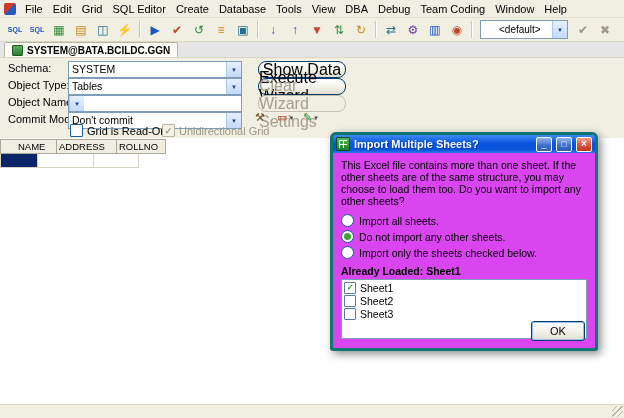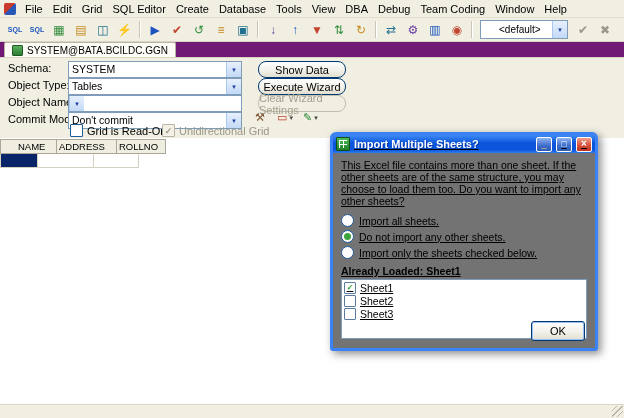--- a/index.html
+++ b/index.html
@@ -28,36 +28,36 @@
   .tbi.dim{color:#9B9788!important;}
   .sep{width:1px;height:17px;background:#CBC7B5;border-right:1px solid #fff;margin:0 3px;}
   .tb-combo{display:inline-flex;align-items:center;width:86px;height:17px;background:#fff;
             border:1px solid #7F9DB9;margin:0 4px;}
   .tb-combo .ctext{flex:1;padding:0 18px;font-size:10px;white-space:nowrap;overflow:hidden;text-align:right;}
   .combo-btn{width:14px;height:100%;background:linear-gradient(#E7F0FD,#C3D9F6);
              border-left:1px solid #A9C7EF;display:flex;align-items:center;justify-content:center;}
   .combo-btn::after{content:"▼";font-size:6px;color:#1C3E9E;}
 
   
-  .tabstrip{position:absolute;top:42px;left:0;right:0;height:15px;background:#701a75;
-            border-bottom:1px solid #D9D6C4;display:flex;align-items:flex-end;}
+  .tabstrip{position:absolute;top:42px;left:0;right:0;height:15px;background:#e5e5e5;
+            border-bottom:1px solid #D9D6C4;display:flex;align-items:flex-end;font-weight:bold;}
   .conn-tab{display:flex;align-items:center;gap:4px;height:14px;padding:0 7px;margin-left:4px;
             background:#FDFCF6;border:1px solid #B9B5A2;border-bottom:none;
             border-radius:2px 2px 0 0;font-size:10px;cursor:default;}
   .tab-db-icon{width:9px;height:9px;background:linear-gradient(#59b05f,#2e7d36);
                border:1px solid #1d5a24;border-radius:1px;}
 
   
   .formpanel{position:absolute;top:58px;left:0;right:0;height:80px;background:#F1EFE2;}
   .flabel{position:absolute;left:8px;white-space:nowrap;}
   .combo{position:absolute;left:68px;width:172px;height:15px;background:#fff;
          border:1px solid #7F9DB9;display:flex;align-items:stretch;cursor:default;}
   .combo .ctext{flex:1;padding:0 3px;font-size:10.5px;line-height:14px;white-space:nowrap;overflow:hidden;}
   .xp-btn{position:absolute;left:258px;width:86px;height:15px;border:1px solid #003C74;border-radius:8px;
-          background:linear-gradient(#ffffff,#f2f1ea 55%,#e2dfd0);font-size:11px;
+          background:linear-gradient(#ffffff,#f2f1ea 55%,#e2dfd0);font-size:16px;
           display:flex;align-items:center;justify-content:center;cursor:default;}
   .xp-btn.disabled{border-color:#C3BFAE;color:#A39F8D;background:#F1EFE2;}
   .icon-btn{position:absolute;top:50px;height:17px;display:inline-flex;align-items:center;
             padding:0 2px;border:1px solid transparent;border-radius:2px;font-size:11px;cursor:default;}
   .icon-btn.has-dd::after{content:"▾";font-size:7px;color:#444;margin-left:2px;}
   .cb-row{position:absolute;top:66px;display:flex;align-items:center;gap:4px;}
   .cb{width:11px;height:11px;background:#fff;border:1px solid #1D5B99;border-radius:1px;
       display:inline-flex;align-items:center;justify-content:center;font-size:9px;}
   .cb.checked::after{content:"✓";color:#21A121;font-weight:bold;}
   .cb.disabled{background:#F3F1E6;border-color:#B9B5A3;}
@@ -75,23 +75,23 @@
   .gc.selected{background:#0A246A;}
   .w-name{width:36px;}.w-addr{width:55px;}.w-roll{width:44px;}
 
   
   .statusbar{position:absolute;left:0;right:0;bottom:0;height:13px;background:#F1EFE2;
              border-top:1px solid #D9D6C4;}
   .grip{position:absolute;right:1px;bottom:1px;width:11px;height:11px;
         background:repeating-linear-gradient(135deg,transparent 0 3px,#b8b4a2 3px 4px);}
 
   
-  .dialog{position:absolute;left:330px;top:132px;width:262px;height:213px;background:#737373;
-          border:3px solid #3b82f6;border-radius:6px 6px 3px 3px;
-          box-shadow:3px 3px 9px rgba(0,0,0,.45);z-index:50;text-decoration:underline;}
+  .dialog{position:absolute;left:330px;top:132px;width:262px;height:213px;background:#d946ef;
+          border:3px solid #0f766e;border-radius:6px 6px 3px 3px;
+          box-shadow:3px 3px 9px rgba(0,0,0,.45);z-index:50;}
   .dlg-title{height:18px;background:linear-gradient(#3E8BF4,#0A55DC 45%,#0A55DC 82%,#2F7BEE);
              border-radius:3px 3px 0 0;display:flex;align-items:center;padding:0 3px;gap:4px;}
   .dlg-title-text{flex:1;color:#fff;font-weight:bold;font-size:11px;
                   text-shadow:1px 1px 1px #0339A8;white-space:nowrap;overflow:hidden;}
   .sheet-icon{width:12px;height:12px;border:1px solid #0d4f17;border-radius:1px;
               background:linear-gradient(#4dbb58,#1f8029),
                          linear-gradient(#fff,#fff);
               background-blend-mode:normal;position:relative;}
   .sheet-icon::after{content:"";position:absolute;inset:2px;
               background:linear-gradient(#fff 0 0) left/1px 100% no-repeat,

